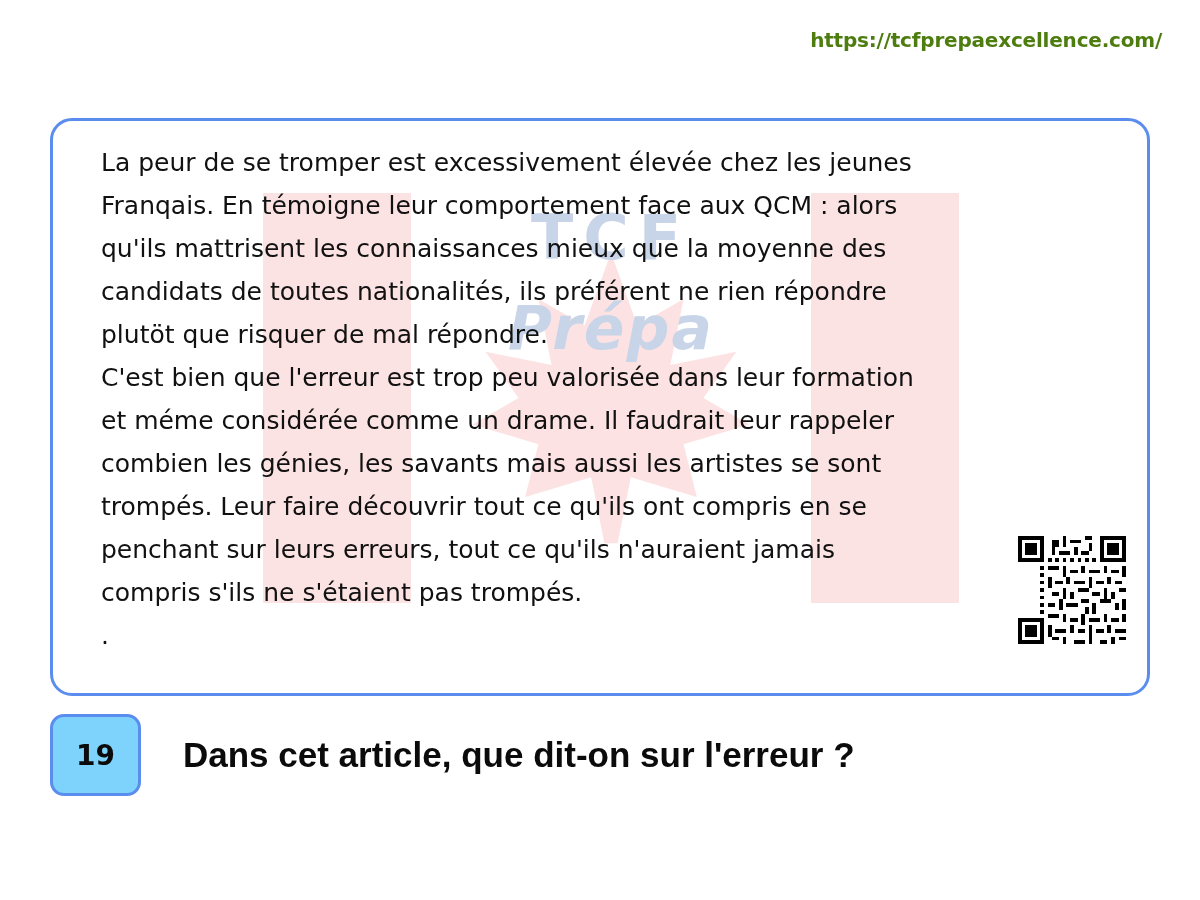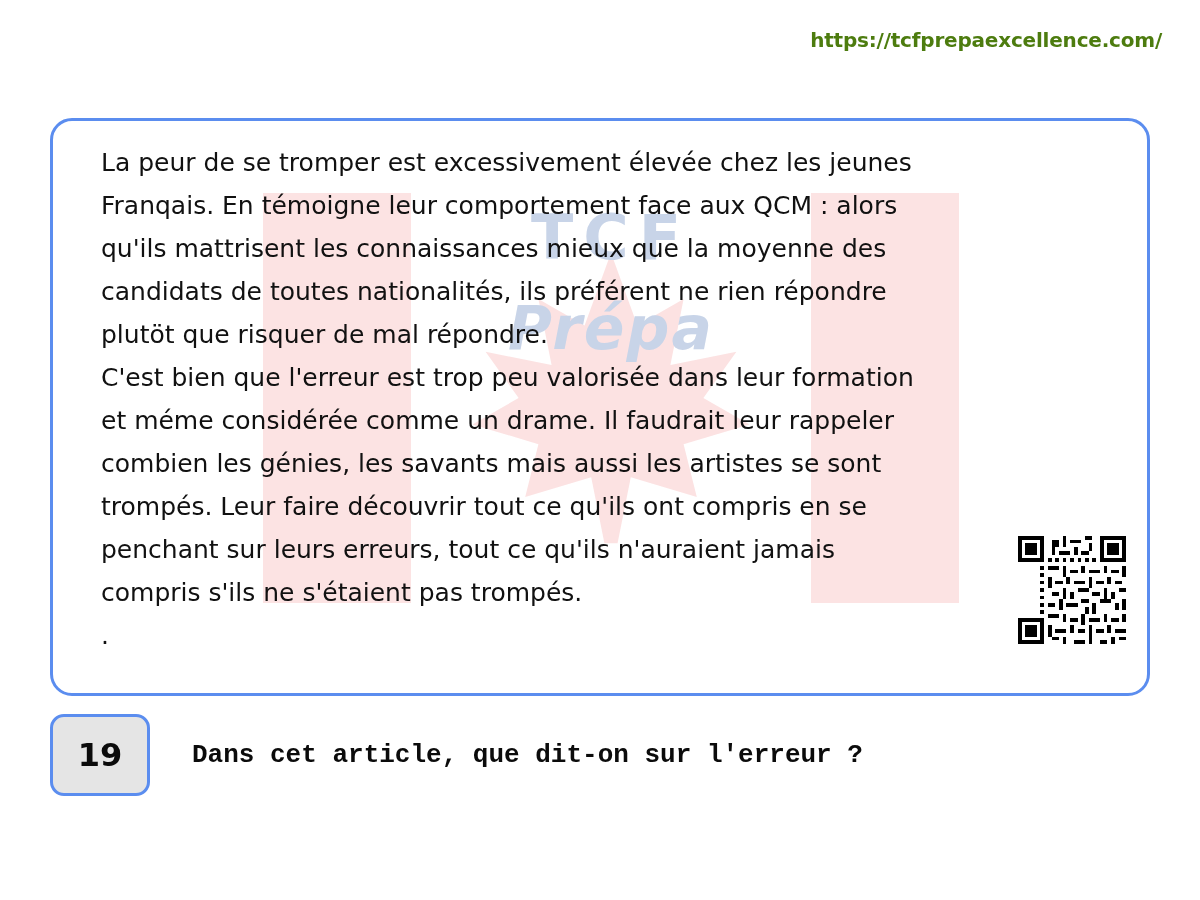--- a/index.html
+++ b/index.html
@@ -128,38 +128,38 @@
 
   
   .question-row {
     position: absolute;
     left: 50px;
     top: 714px;
     display: flex;
     align-items: center;
   }
   .question-number {
-    width: 100px;
+    width: 91px;
     height: 82px;
     box-sizing: border-box;
     border: 3px solid #5b8def;
     border-radius: 14px;
-    background: #e5e5e5;
+    background: #7dd3fc;
     display: flex;
     align-items: center;
     justify-content: center;
     font-family: "DejaVu Sans", sans-serif;
-    font-size: 32px;
+    font-size: 28px;
     font-weight: 700;
     color: #0b0b0b;
   }
   .question-text {
     margin-left: 42px;
-    font-family: Liberation Mono, monospace;
-    font-size: 26px;
+    font-family: Liberation Sans, sans-serif;
+    font-size: 35px;
     font-weight: 700;
     color: #0b0b0b;
     white-space: nowrap;
   }
 </style>
 </head>
 <body>
 
 <div class="page">
 

